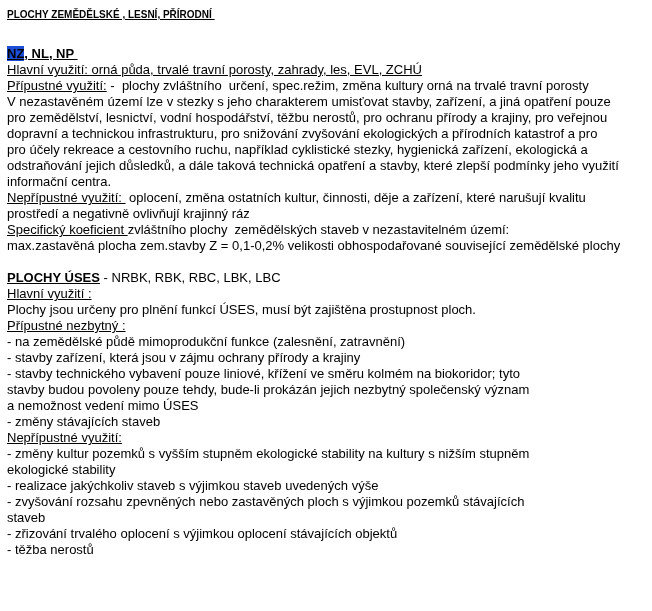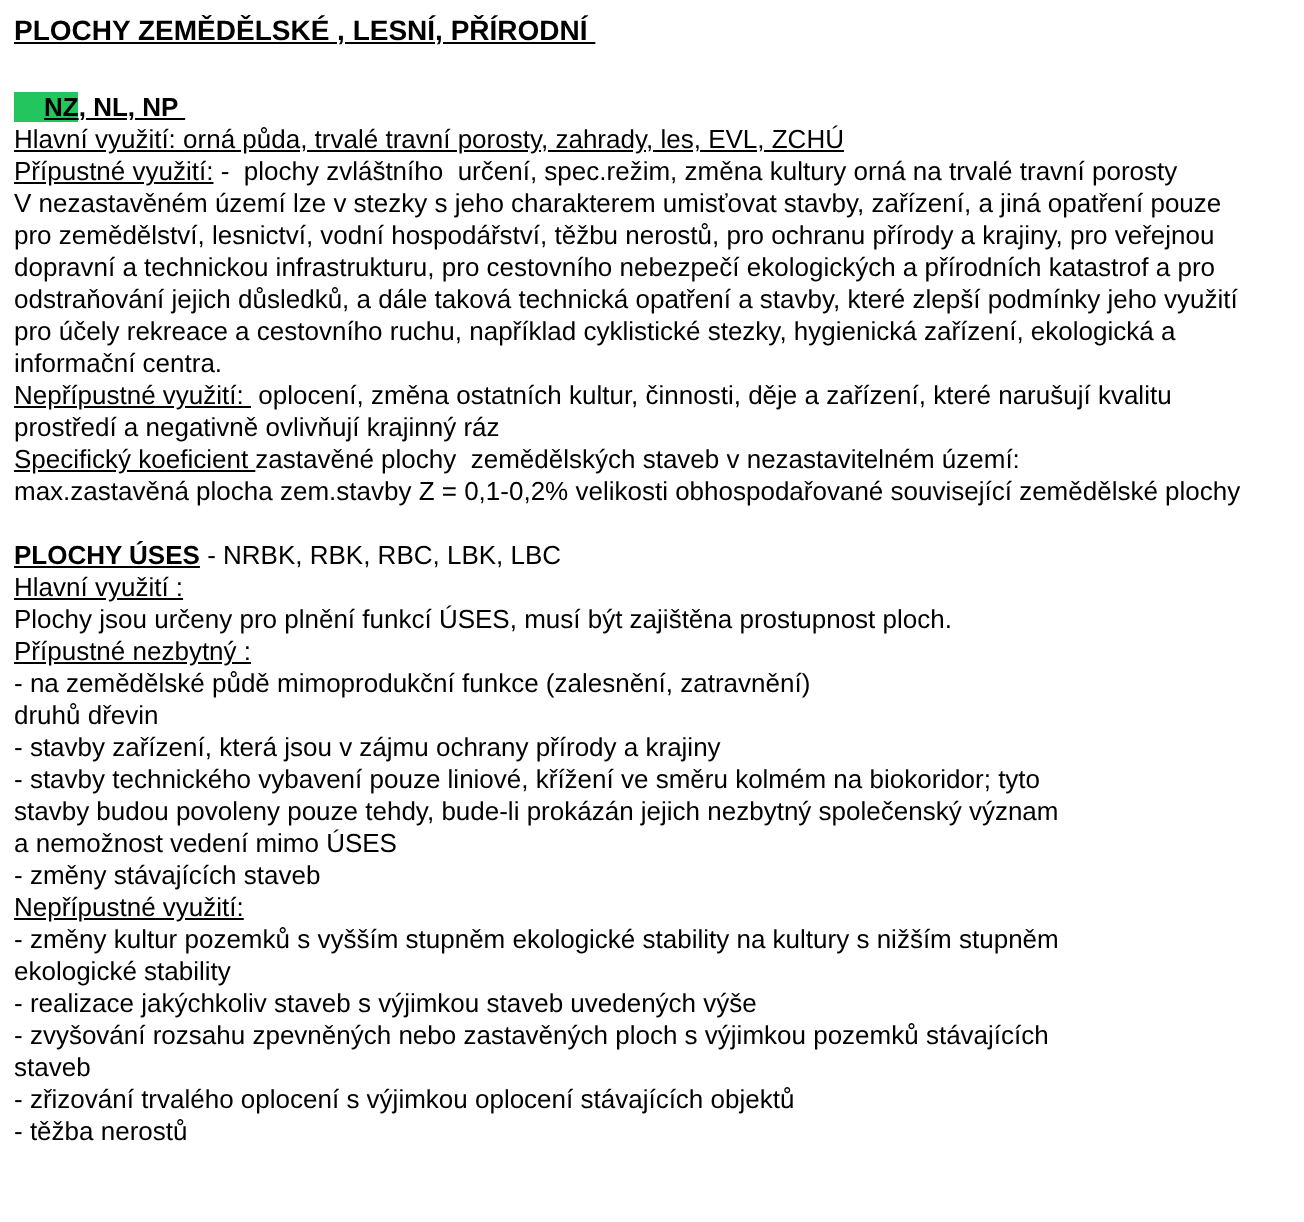--- a/index.html
+++ b/index.html
@@ -12,61 +12,60 @@
     font-family: "Liberation Sans", "DejaVu Sans", sans-serif;
     font-size: 13px;
     line-height: 16px;
     padding: 7px 6px 0 7px;
     box-sizing: border-box;
     overflow: hidden;
   }
   .ln { white-space: pre; height: 16px; }
   .b  { font-weight: bold; }
   .u  { text-decoration: underline; }
-  .title { font-size: 14px; margin-bottom: 23px; }
-  .hl { background: #22c55e; padding-left: 15px; }
+  .title { font-size: 10px; margin-bottom: 23px; }
+  .hl { background: #1d4ed8; }
   .spacer { height: 16px; }
 </style>
 </head>
 <body>
 
 <div class="page">
 
   <div class="ln title"><span class="b u">PLOCHY ZEMĚDĚLSKÉ , LESNÍ, PŘÍRODNÍ </span></div>
 
   <div class="ln"><span class="b u"><span class="hl">NZ</span><span>, NL, NP </span></span></div>
 
   <div class="ln"><span class="u">Hlavní využití: orná půda, trvalé travní porosty, zahrady, les, EVL, ZCHÚ</span></div>
 
   <div class="ln"><span class="u">Přípustné využití:</span><span> -  plochy zvláštního  určení, spec.režim, změna kultury orná na trvalé travní porosty</span></div>
 
   <div class="ln">V nezastavěném území lze v stezky s jeho charakterem umisťovat stavby, zařízení, a jiná opatření pouze</div>
   <div class="ln">pro zemědělství, lesnictví, vodní hospodářství, těžbu nerostů, pro ochranu přírody a krajiny, pro veřejnou</div>
-  <div class="ln">dopravní a technickou infrastrukturu, pro cestovního nebezpečí ekologických a přírodních katastrof a pro</div>
+  <div class="ln">dopravní a technickou infrastrukturu, pro snižování zvyšování ekologických a přírodních katastrof a pro</div>
+  <div class="ln">pro účely rekreace a cestovního ruchu, například cyklistické stezky, hygienická zařízení, ekologická a</div>
   <div class="ln">odstraňování jejich důsledků, a dále taková technická opatření a stavby, které zlepší podmínky jeho využití</div>
-  <div class="ln">pro účely rekreace a cestovního ruchu, například cyklistické stezky, hygienická zařízení, ekologická a</div>
   <div class="ln">informační centra.</div>
 
   <div class="ln"><span class="u">Nepřípustné využití: </span><span> oplocení, změna ostatních kultur, činnosti, děje a zařízení, které narušují kvalitu</span></div>
   <div class="ln">prostředí a negativně ovlivňují krajinný ráz</div>
 
-  <div class="ln"><span class="u">Specifický koeficient </span><span>zastavěné plochy  zemědělských staveb v nezastavitelném území:</span></div>
+  <div class="ln"><span class="u">Specifický koeficient </span><span>zvláštního plochy  zemědělských staveb v nezastavitelném území:</span></div>
   <div class="ln">max.zastavěná plocha zem.stavby Z = 0,1-0,2% velikosti obhospodařované související zemědělské plochy</div>
 
   <div class="ln spacer"></div>
 
   <div class="ln"><span class="b u">PLOCHY ÚSES</span><span> - NRBK, RBK, RBC, LBK, LBC</span></div>
 
   <div class="ln"><span class="u">Hlavní využití :</span></div>
   <div class="ln">Plochy jsou určeny pro plnění funkcí ÚSES, musí být zajištěna prostupnost ploch.</div>
 
   <div class="ln"><span class="u">Přípustné nezbytný :</span></div>
 
   <div class="ln">- na zemědělské půdě mimoprodukční funkce (zalesnění, zatravnění)</div>
-  <div class="ln">druhů dřevin</div>
   <div class="ln">- stavby zařízení, která jsou v zájmu ochrany přírody a krajiny</div>
   <div class="ln">- stavby technického vybavení pouze liniové, křížení ve směru kolmém na biokoridor; tyto</div>
   <div class="ln">stavby budou povoleny pouze tehdy, bude-li prokázán jejich nezbytný společenský význam</div>
   <div class="ln">a nemožnost vedení mimo ÚSES</div>
   <div class="ln">- změny stávajících staveb</div>
 
   <div class="ln"><span class="u">Nepřípustné využití:</span></div>
 
   <div class="ln">- změny kultur pozemků s vyšším stupněm ekologické stability na kultury s nižším stupněm</div>
   <div class="ln">ekologické stability</div>

